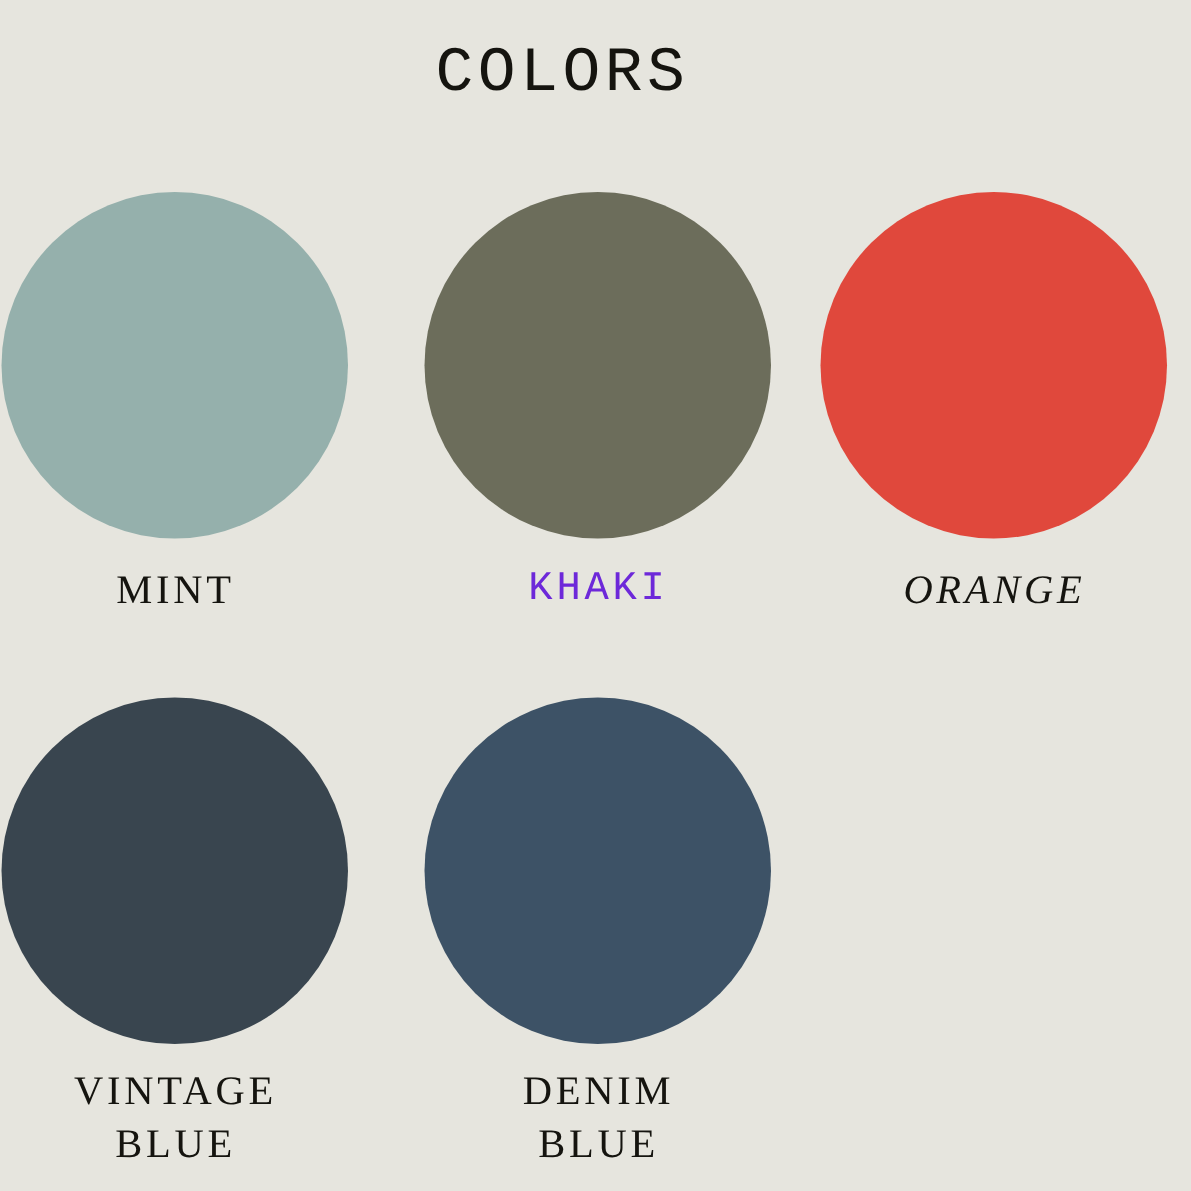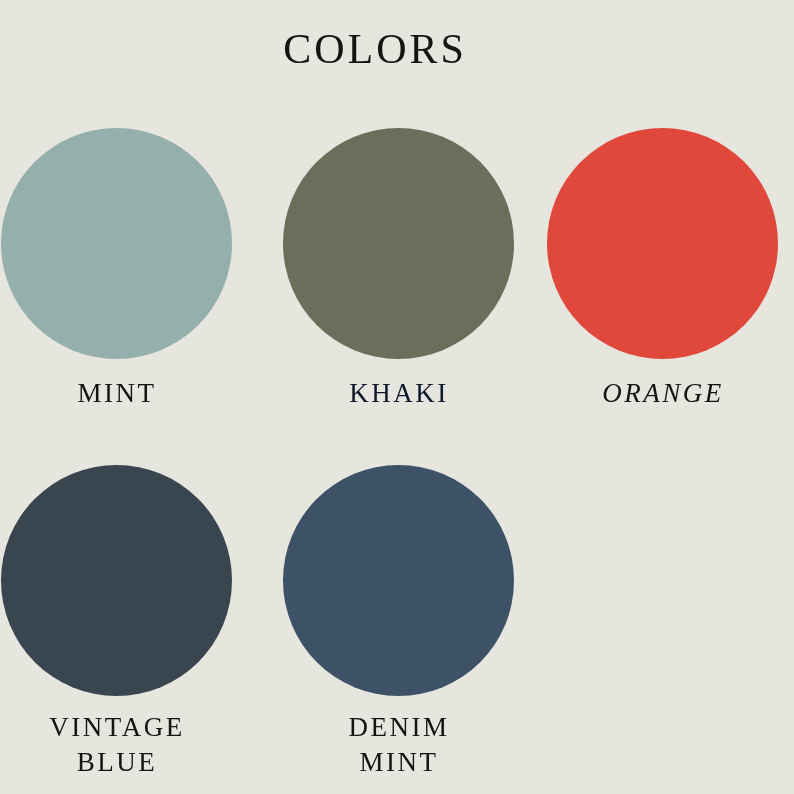--- a/index.html
+++ b/index.html
@@ -21,21 +21,21 @@
     background: #e6e5de;
     box-sizing: border-box;
   }
 
   #board-title {
     position: absolute;
     top: 28px;
     left: 0;
     width: 750px;
     text-align: center;
-    font-family: Liberation Serif, serif;
+    font-family: Liberation Mono, monospace;
     font-size: 42px;
     font-weight: 400;
     letter-spacing: 3px;
     color: #15140f;
     line-height: 1;
     white-space: nowrap;
   }
 
   .swatch-grid {
     position: absolute;
@@ -96,35 +96,35 @@
 
   <div class="swatch-grid">
 
     <div class="swatch-cell row-0 col-0">
       <div class="swatch-disc" style="background: rgb(149, 176, 172);"></div>
       <div class="swatch-label" style="color: rgb(21, 20, 15);">MINT</div>
     </div>
 
     <div class="swatch-cell row-0 col-1">
       <div class="swatch-disc" style="background: rgb(108, 109, 91);"></div>
-      <div class="swatch-label" style="color: #0f172a;">KHAKI</div>
+      <div class="swatch-label" style="color: #6d28d9; font-family: Liberation Mono, monospace;">KHAKI</div>
     </div>
 
     <div class="swatch-cell row-0 col-2">
       <div class="swatch-disc" style="background: rgb(224, 72, 60);"></div>
       <div class="swatch-label" style="color: rgb(21, 20, 15);">ORANGE</div>
     </div>
 
     <div class="swatch-cell row-1 col-0">
       <div class="swatch-disc" style="background: rgb(57, 69, 79);"></div>
       <div class="swatch-label" style="color: rgb(21, 20, 15);">VINTAGE
 BLUE</div>
     </div>
 
     <div class="swatch-cell row-1 col-1">
       <div class="swatch-disc" style="background: rgb(61, 82, 102);"></div>
       <div class="swatch-label" style="color: rgb(21, 20, 15);">DENIM
-MINT</div>
+BLUE</div>
     </div>
 
 
   </div>
 </div>
 
 </body></html>

